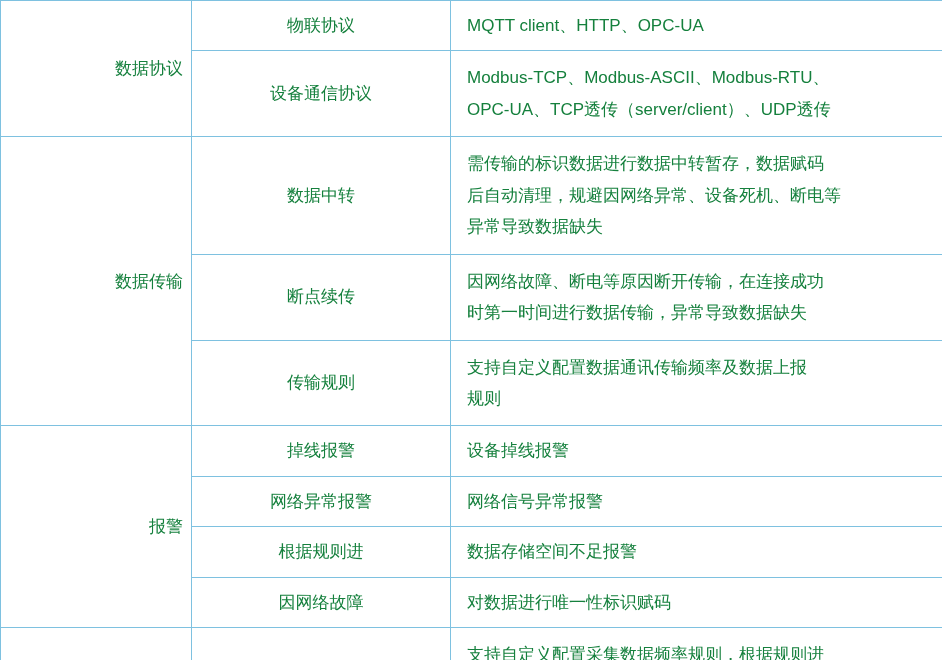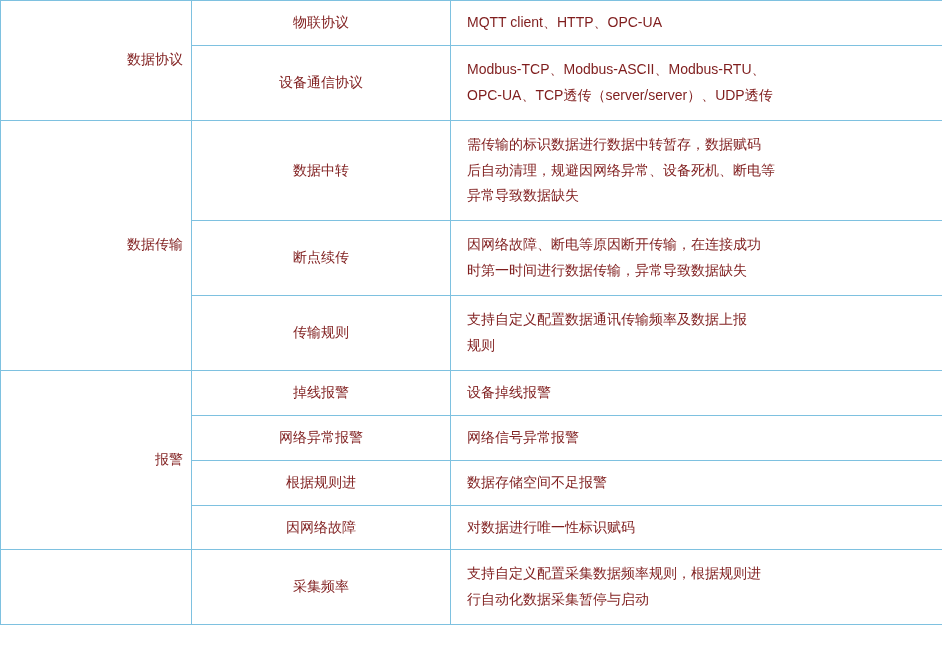--- a/index.html
+++ b/index.html
@@ -16,23 +16,23 @@
   }
   #spec-table {
     width: 942px;
     border-collapse: collapse;
     table-layout: fixed;
   }
   #spec-table td {
     border: 1px solid #7ec1e0;
     padding: 0;
     vertical-align: middle;
-    font-size: 14px;
+    font-size: 17px;
     line-height: 1.85;
-    color: #7f1d1d;
+    color: #15803d;
   }
   td.col-group {
     width: 190px;
     text-align: right;
   }
   td.col-item {
     width: 258px;
     text-align: center;
   }
   td.col-desc {
@@ -78,21 +78,21 @@
           </div>
         </td>
       </tr>
       <tr>
         <td class="col-item tall">
           <div class="cell-inner">设备通信协议</div>
         </td>
         <td class="col-desc tall">
           <div class="cell-inner">
             <span class="desc-line">Modbus-TCP、Modbus-ASCII、Modbus-RTU、</span>
-            <span class="desc-line">OPC-UA、TCP透传（server/server）、UDP透传</span>
+            <span class="desc-line">OPC-UA、TCP透传（server/client）、UDP透传</span>
           </div>
         </td>
       </tr>
       <tr>
         <td class="col-group" rowspan="3">
           <div class="cell-inner">数据传输</div>
         </td>
         <td class="col-item tall">
           <div class="cell-inner">数据中转</div>
         </td>

